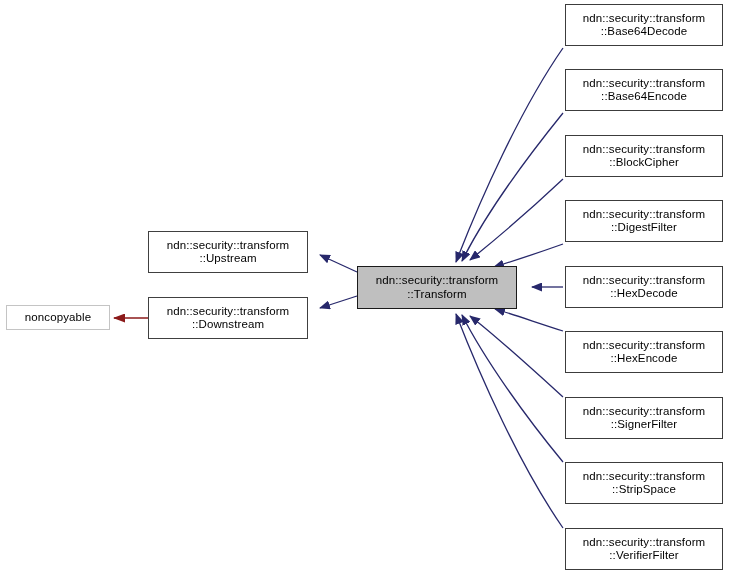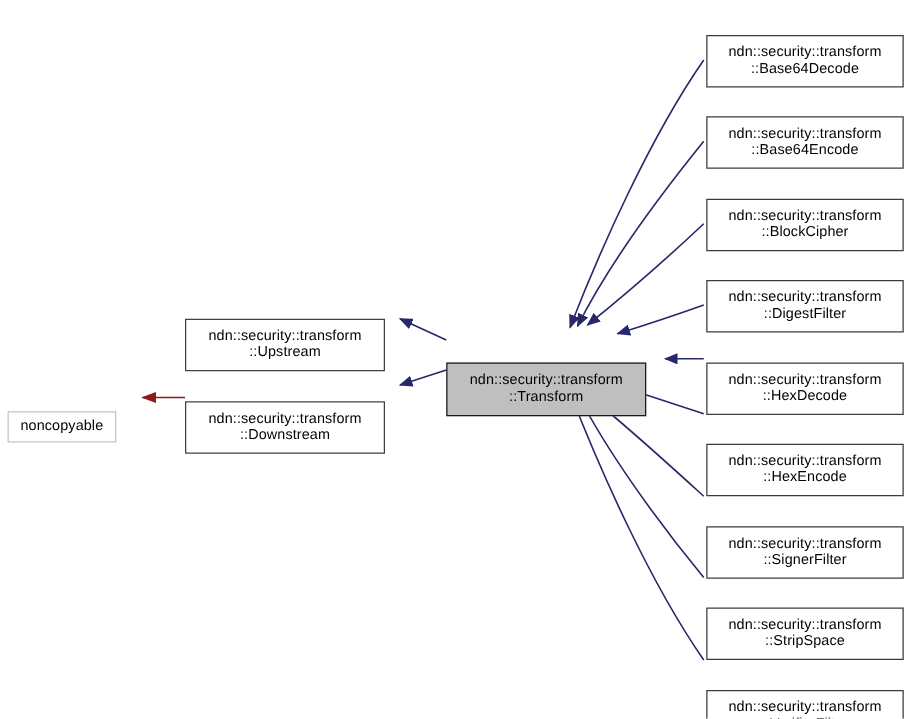--- a/index.html
+++ b/index.html
@@ -33,21 +33,20 @@
     justify-content: center;
     text-align: center;
     line-height: 1.15;
     font-size: 11.5px;
     color: #000000;
     background: #ffffff;
     border: 1px solid #404040;
     white-space: pre-line;
     letter-spacing: 0.1px;
     z-index: 2;
-    margin-top: 24px;
   }
   .node.derived {
     border: 1px solid #3c3c3c;
   }
   .node.base {
     border: 1px solid #404040;
   }
   .node.focus {
     background: #bfbfbf;
     border: 1px solid #1a1a1a;
@@ -105,21 +104,21 @@
       <path d="M563,397 C530,367 495,335 470,316" fill="none" stroke="#27286b" stroke-width="1.3" marker-end="url(#arrowNavy)"></path>
     </g>
     <g>
       <path d="M563,462 C525,416 485,360 462,315" fill="none" stroke="#27286b" stroke-width="1.3" marker-end="url(#arrowNavy)"></path>
     </g>
     <g>
       <path d="M563,528 C520,466 480,376 456,314" fill="none" stroke="#27286b" stroke-width="1.3" marker-end="url(#arrowNavy)"></path>
     </g>
   </svg>
 
-  <div class="node external" style="left:6px; top:305px; width:87px; height:25px;">
+  <div class="node external" style="left:6px; top:305px; width:104px; height:25px;">
     <span>noncopyable</span>
   </div>
 
   <div class="node base" style="left:148px; top:231px; width:160px; height:42px;">
     <span>ndn::security::transform
 ::Upstream</span>
   </div>
 
   <div class="node base" style="left:148px; top:297px; width:160px; height:42px;">
     <span>ndn::security::transform

